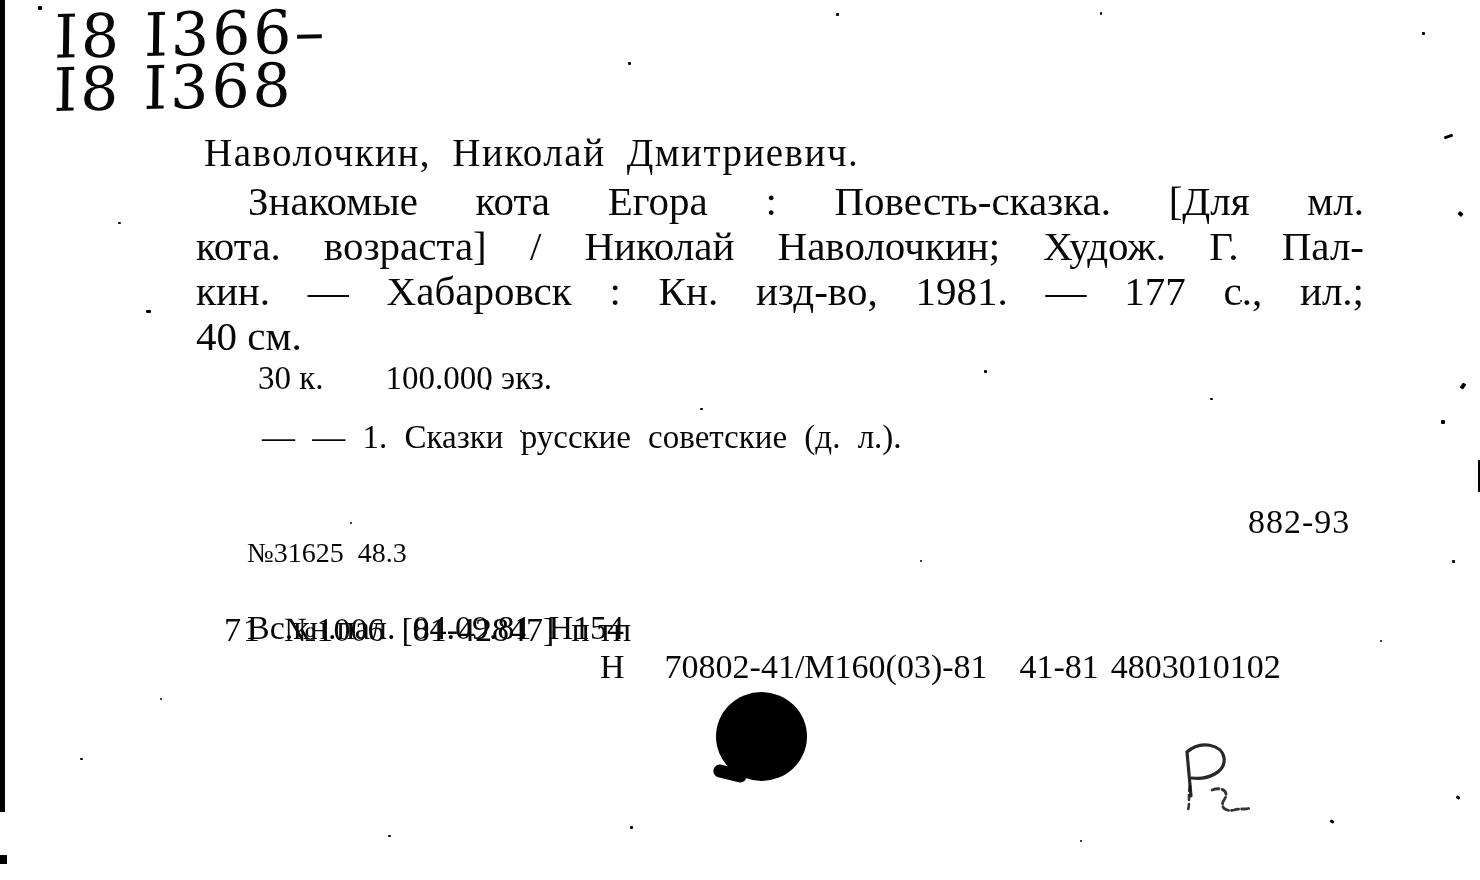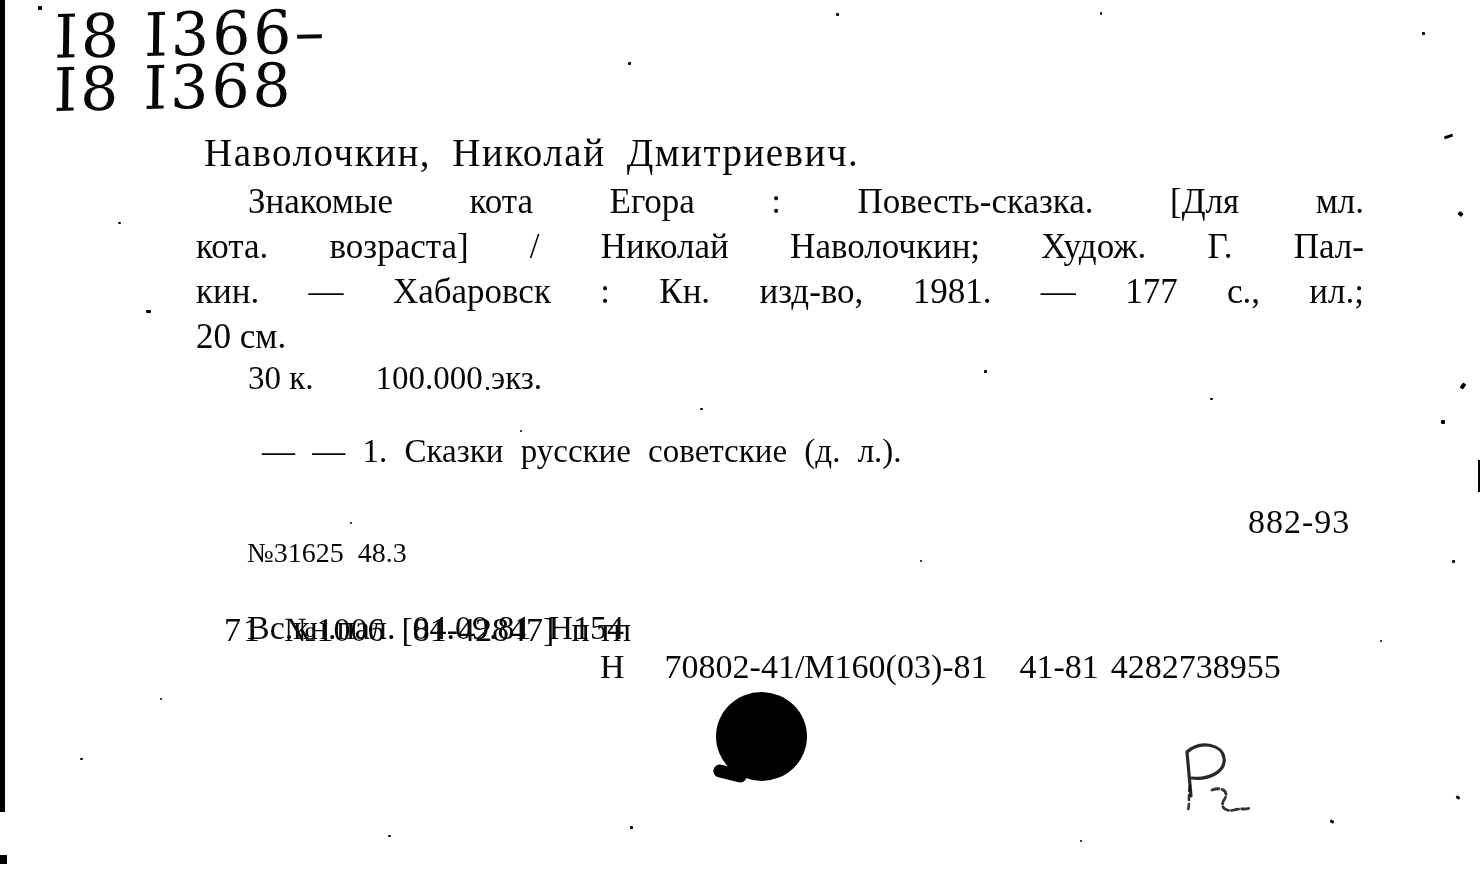--- a/index.html
+++ b/index.html
@@ -22,29 +22,29 @@
     transform:rotate(-1.2deg) skewX(-2deg);
     font-weight:500;
   }
 
   
   .heading{
     position:absolute;left:204px;top:130px;
     font-size:39px;font-weight:normal;letter-spacing:1.5px;
     word-spacing:10px;white-space:nowrap;
   }
-  .descr{position:absolute;left:196px;top:179px;width:1168px;font-size:35px;}
+  .descr{position:absolute;left:196px;top:179px;width:1168px;font-size:41px;}
   .descr .line{height:45px;line-height:45px;white-space:nowrap;}
   .descr .just{text-align:justify;text-align-last:justify;white-space:normal;overflow:hidden;}
   .descr .indent{padding-left:52px;}
 
-  .price-line{position:absolute;left:248px;top:360px;font-size:33px;font-family:Liberation Serif, serif;}
+  .price-line{position:absolute;left:258px;top:360px;font-size:33px;font-family:Liberation Serif, serif;}
   .price-line .runs{margin-left:62px;}
 
-  .subject{position:absolute;left:262px;top:433px;font-size:33px;word-spacing:9px;white-space:pre;text-align:right;}
+  .subject{position:absolute;left:262px;top:419px;font-size:33px;word-spacing:9px;white-space:pre;text-align:right;}
 
   .right-number{position:absolute;left:1248px;top:503px;font-size:34px;font-weight:normal;letter-spacing:1px;}
 
   .reg1{position:absolute;left:247px;top:537px;font-size:28px;white-space:pre;}
   .reg2{position:absolute;left:190px;top:573px;font-size:34px;white-space:pre;}
   .reg2 .prefix{font-weight:normal;margin-right:22px;letter-spacing:2px;}
   .reg3{position:absolute;left:247px;top:609px;font-size:34px;white-space:pre;}
 
   .index-line{position:absolute;left:600px;top:648px;font-size:34px;white-space:nowrap;}
   .index-line .p0{margin-right:40px;}
@@ -77,41 +77,41 @@
     <div>I8 I366–</div>
     <div>I8 I368</div>
   </div>
 
   <div class="heading">Наволочкин, Николай Дмитриевич.</div>
 
   <div class="descr">
     <div class="line just indent">Знакомые кота Егора : Повесть-сказка. [Для мл.</div>
     <div class="line just">кота. возраста] / Николай Наволочкин; Худож. Г. Пал-</div>
     <div class="line just">кин. — Хабаровск : Кн. изд-во, 1981. — 177 с., ил.;</div>
-    <div class="line">20 см.</div>
+    <div class="line">40 см.</div>
   </div>
 
   <div class="price-line">
     <span>30 к.</span><span class="runs">100.000 экз.</span>
   </div>
 
   <div class="subject">— — 1. Сказки русские советские (д. л.).</div>
 
   <div class="right-number">882-93</div>
 
   <div class="reg1">№31625  48.3</div>
 
   <div class="reg2">
     <span class="prefix">71</span><span>№1006  [81-42847]  п тп</span>
   </div>
 
   <div class="reg3">Вс.кн.пал.  04.09.81  Н154</div>
 
   <div class="index-line">
-    <span class="p0">Н</span><span class="p1">70802-41/М160(03)-81</span><span class="p2">41-81</span><span>4282738955</span>
+    <span class="p0">Н</span><span class="p1">70802-41/М160(03)-81</span><span class="p2">41-81</span><span>4803010102</span>
   </div>
 
   <div class="punch"></div>
 
   <svg class="pmark" width="100" height="95" viewBox="0 0 100 95">
     <path d="M31 58 L27 14 C40 2 62 6 64 20 C66 34 48 42 32 40" fill="none" stroke="#111" stroke-width="3.2" stroke-linecap="round" opacity="0.9"></path>
     <path d="M30 48 C28 56 30 66 28 72" fill="none" stroke="#111" stroke-width="2.6" stroke-linecap="round" stroke-dasharray="5 4" opacity="0.85"></path>
     <path d="M52 52 C62 48 70 54 64 62 C60 68 64 74 74 72 C80 70 86 72 90 70" fill="none" stroke="#111" stroke-width="2.8" stroke-linecap="round" stroke-dasharray="7 3" opacity="0.85"></path>
   </svg>
 

